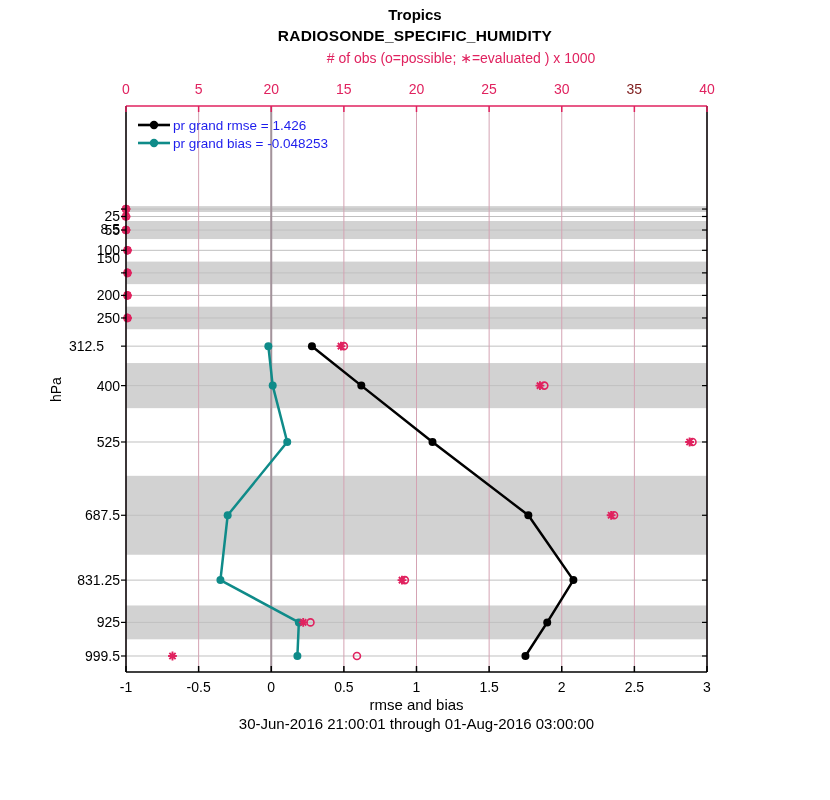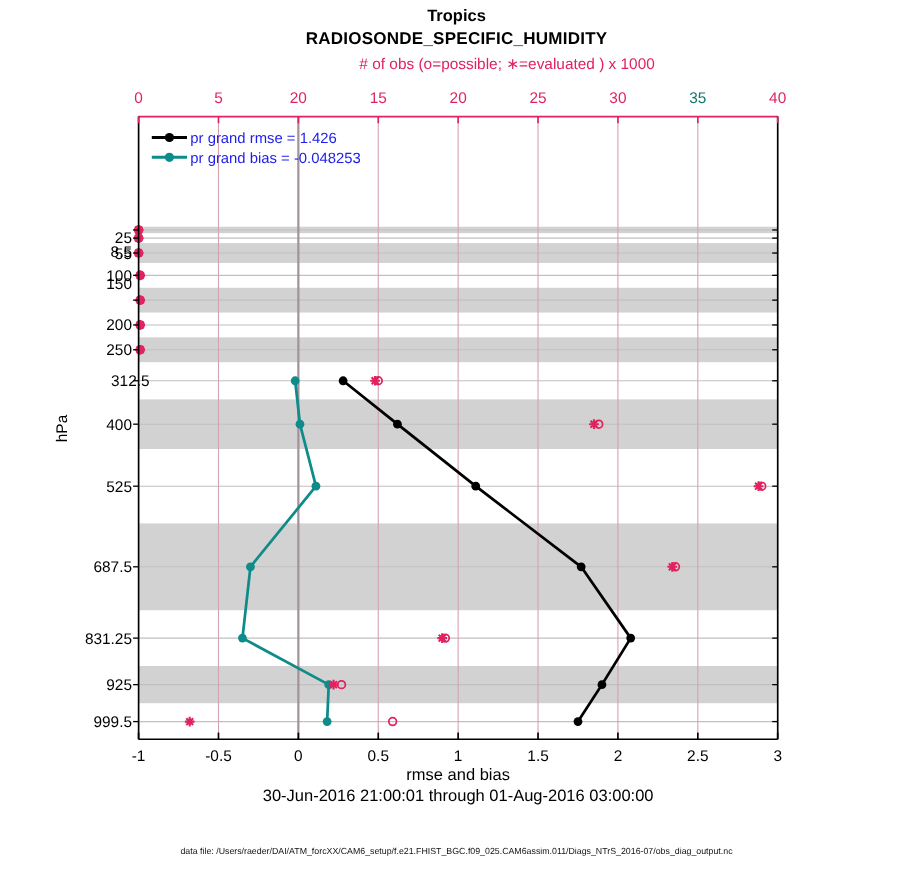--- a/index.html
+++ b/index.html
@@ -154,21 +154,20 @@
       <line x1="121" y1="655.9896414342629" x2="126" y2="655.9896414342629" stroke="#000000" stroke-width="1.2"></line>
       <line x1="702" y1="655.9896414342629" x2="707" y2="655.9896414342629" stroke="#000000" stroke-width="1.2"></line>
     </svg>
 
   <div class="abs ctr" id="title-main">Tropics</div>
   <div class="abs ctr" id="title-sub">RADIOSONDE_SPECIFIC_HUMIDITY</div>
   <div class="abs ctr" id="obs-axis-label" style="color: rgb(224, 34, 95); padding-left: 46px;"># of obs (o=possible; ∗=evaluated ) x 1000</div>
   <div class="abs" id="ylab">hPa</div>
   <div class="abs ctr" id="xlab">rmse and bias</div>
   <div class="abs ctr" id="caption">30-Jun-2016 21:00:01 through 01-Aug-2016 03:00:00</div>
-  <div class="abs ctr" id="footer">data file: /Users/raeder/DAI/ATM_forcXX/CAM6_setup/f.e21.FHIST_BGC.f09_025.CAM6assim.011/Diags_NTrS_2016-07/obs_diag_output.nc</div>
 
   <div class="abs" id="legend">
     <div class="legrow">
       <svg width="34" height="12">
         <line x1="1" y1="6" x2="33" y2="6" stroke-width="2.6" stroke="#000000"></line>
         <circle cx="17" cy="6" r="4.2" fill="#000000"></circle>
       </svg>
       <span class="legtxt" style="color: rgb(29, 29, 236);">pr grand rmse = 1.426</span>
     </div>
     <div class="legrow">
@@ -180,39 +179,39 @@
     </div>
   </div>
 
 <div class="abs topTick" style="left: 126px; color: rgb(224, 34, 95);">0</div>
     <div class="abs topTick" style="left: 198.625px; color: rgb(224, 34, 95);">5</div>
     <div class="abs topTick" style="left: 271.25px; color: rgb(224, 34, 95);">20</div>
     <div class="abs topTick" style="left: 343.875px; color: rgb(224, 34, 95);">15</div>
     <div class="abs topTick" style="left: 416.5px; color: rgb(224, 34, 95);">20</div>
     <div class="abs topTick" style="left: 489.125px; color: rgb(224, 34, 95);">25</div>
     <div class="abs topTick" style="left: 561.75px; color: rgb(224, 34, 95);">30</div>
-    <div class="abs topTick" style="left: 634.375px; color: #0f766e;">35</div>
+    <div class="abs topTick" style="left: 634.375px; color: #7f1d1d;">35</div>
     <div class="abs topTick" style="left: 707px; color: rgb(224, 34, 95);">40</div>
     <div class="abs botTick" style="left: 126px;">-1</div>
     <div class="abs botTick" style="left: 198.625px;">-0.5</div>
     <div class="abs botTick" style="left: 271.25px;">0</div>
     <div class="abs botTick" style="left: 343.875px;">0.5</div>
     <div class="abs botTick" style="left: 416.5px;">1</div>
     <div class="abs botTick" style="left: 489.125px;">1.5</div>
     <div class="abs botTick" style="left: 561.75px;">2</div>
     <div class="abs botTick" style="left: 634.375px;">2.5</div>
     <div class="abs botTick" style="left: 707px;">3</div>
     <div class="abs leftTick" style="left: 40px; top: 202.053px; margin-top: 20px;">8.5</div>
     <div class="abs leftTick" style="left: 40px; top: 209.494px;">25</div>
     <div class="abs leftTick" style="left: 40px; top: 223.024px;">55</div>
     <div class="abs leftTick" style="left: 40px; top: 243.319px;">100</div>
     <div class="abs leftTick" style="left: 40px; top: 251px;">150</div>
     <div class="abs leftTick" style="left: 40px; top: 288.418px;">200</div>
     <div class="abs leftTick" style="left: 40px; top: 310.968px;">250</div>
-    <div class="abs leftTick" style="left: 56px; top: 339.155px;">312.5</div>
+    <div class="abs leftTick" style="left: 24px; top: 339.155px;">312.5</div>
     <div class="abs leftTick" style="left: 40px; top: 378.618px;">400</div>
     <div class="abs leftTick" style="left: 40px; top: 434.992px;">525</div>
     <div class="abs leftTick" style="left: 40px; top: 508.279px;">687.5</div>
     <div class="abs leftTick" style="left: 40px; top: 573.11px;">831.25</div>
     <div class="abs leftTick" style="left: 40px; top: 615.39px; text-align: right;">925</div>
     <div class="abs leftTick" style="left: 40px; top: 648.99px;">999.5</div>
 
 </div>
 
 </body></html>

